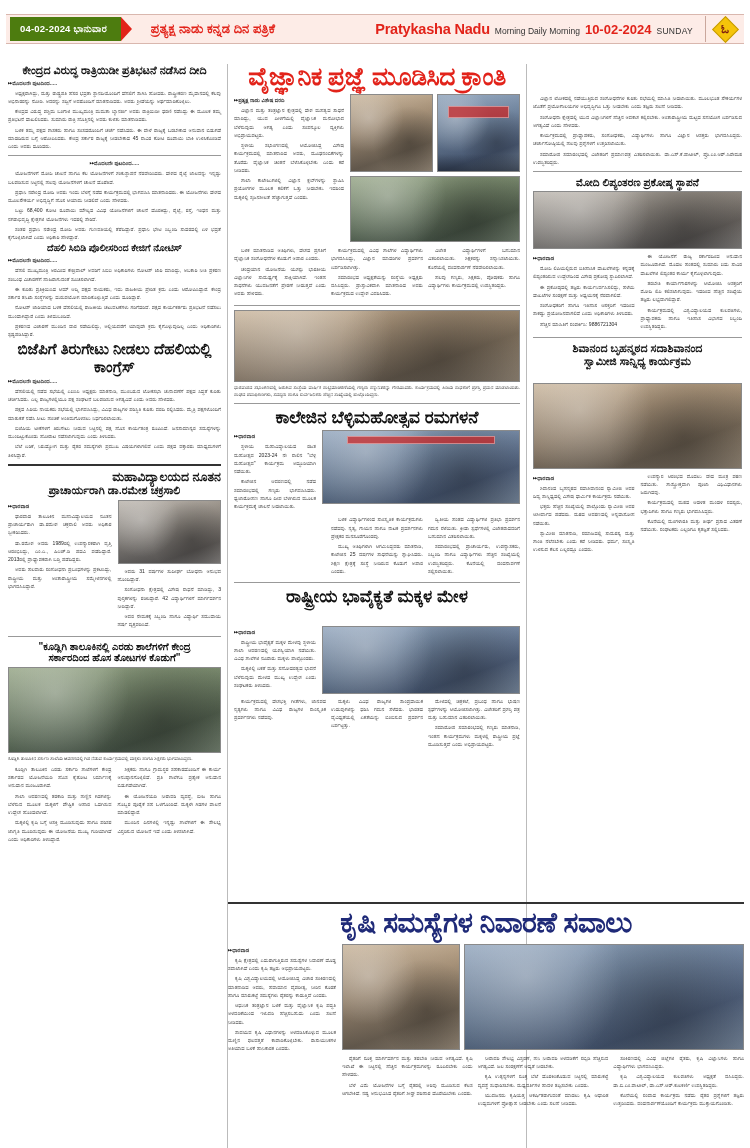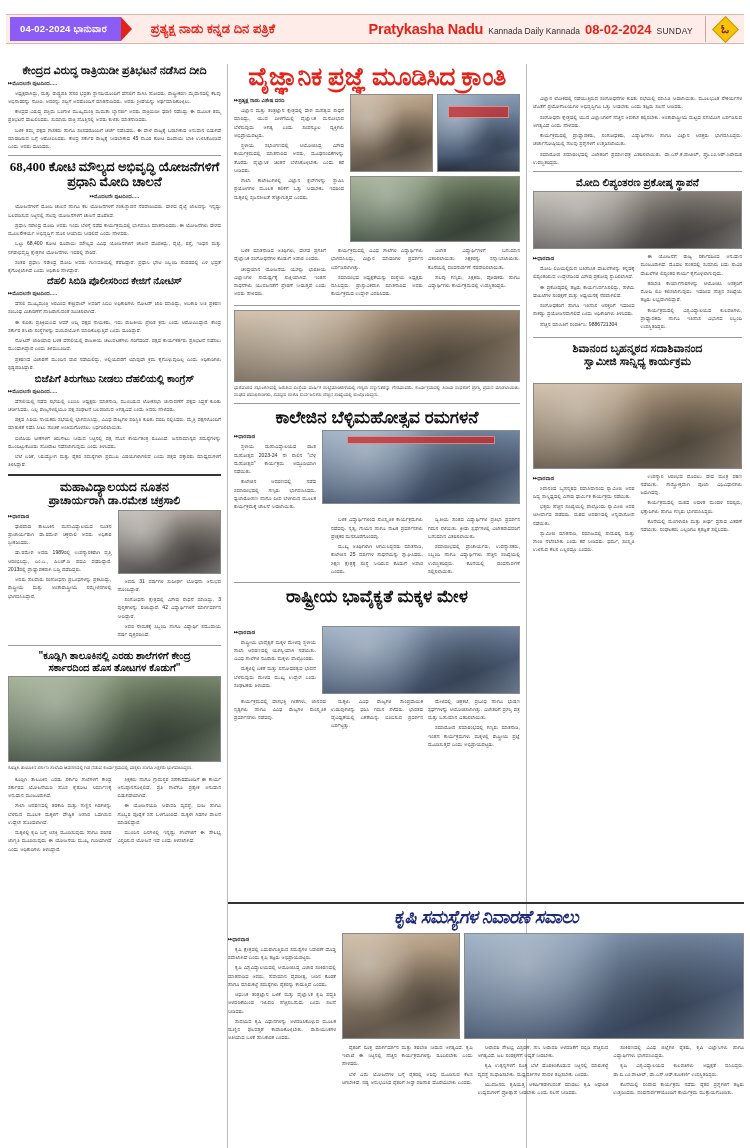--- a/index.html
+++ b/index.html
@@ -17,21 +17,21 @@
   .masthead {
     position:relative;
     margin:14px 6px 0 6px;
     height:30px;
     background:#fdece7;
     border-top:1px solid #d9b7ae;
     border-bottom:1px solid #d9b7ae;
     display:flex; align-items:center;
   }
   .mast-date-flag {
-    background:#8b5cf6; color:#fff;
+    background:#4d7c0f; color:#fff;
     font-size:9.5px; font-weight:bold;
     letter-spacing:0.2px;
     height:24px; display:flex; align-items:center;
     padding:0 14px 0 10px;
     margin-left:4px;
     position:relative;
     white-space:nowrap;
   }
   .mast-date-flag:after {
     content:""; position:absolute; right:-11px; top:0;
@@ -131,22 +131,22 @@
 </head>
 <body>
 
 <div class="page">
 
   <div class="masthead">
     <div class="mast-date-flag">04-02-2024 ಭಾನುವಾರ</div>
     <div class="mast-kn-title">ಪ್ರತ್ಯಕ್ಷ ನಾಡು ಕನ್ನಡ ದಿನ ಪತ್ರಿಕೆ</div>
     <div class="mast-en-wrap">
       <span class="mast-en-title">Pratykasha Nadu</span>
-      <span class="mast-en-sub">Kannada Daily Kannada</span>
-      <span class="mast-en-date">08-02-2024</span>
+      <span class="mast-en-sub">Morning Daily Morning</span>
+      <span class="mast-en-date">10-02-2024</span>
       <span class="mast-en-day">SUNDAY</span>
     </div>
     <div class="mast-sep"></div>
     <div class="mast-logo">
       <span class="diamond"></span>
       <span class="glyph">ಓ</span>
     </div>
   </div>
 
   <div class="grid">
@@ -159,21 +159,20 @@
         <div class="body-txt">
           <p>ಅಧ್ಯಕ್ಷರಾಗಿದ್ದು, ಮತ್ತು ರಾಷ್ಟ್ರಪತಿ ಹೆಸರ ಭದ್ರತಾ ಸ್ಥಾನದಿಯೊಂದಿಗೆ ದೆಹಲಿಗೆ ಸಾಗಿಸಿ ಹೋದರು. ರಾಷ್ಟ್ರೀಕರಣ ಮೈದಾನದಲ್ಲಿ ಕೆಲವು ಅಭಿನಾರರನ್ನು ನೋಡಿ. ಅವರನ್ನು ಸದ್ದಿಗೆ ಅವರೊಂದಿಗೆ ಮಾತನಾಡಿದರು. ಅವರು ಶ್ರೀಡೆಯನ್ನು ಅರ್ಥಮಾಡಿಕೊಳ್ಳಲು.</p>
           <p>ಕೇಂದ್ರದ ವಿರುದ್ಧ ಪಶ್ಚಿಮ ಬಂಗಾಳ ಮುಖ್ಯಮಂತ್ರಿ ಮಮತಾ ಬ್ಯಾನರ್ಜಿ ಅವರು ರಾತ್ರಿಯಿಡೀ ಧರಣಿ ನಡೆಸಿದ್ದು ಈ ಮೂಲಕ ತಮ್ಮ ಪ್ರತಿಭಟನೆ ದಾಖಲಿಸಿದರು. ಸುಮಾರು ರಾತ್ರಿ ಹೊತ್ತಿನಲ್ಲಿ ಅವರು ಕುಳಿತು ಮಾತನಾಡಿದರು.</p>
           <p>ಬಳಿಕ ತಮ್ಮ ಪಕ್ಷದ ಶಾಸಕರು ಹಾಗೂ ಸಂಸದರೊಂದಿಗೆ ಚರ್ಚೆ ನಡೆಸಿದರು. ಈ ವೇಳೆ ರಾಜ್ಯಕ್ಕೆ ಬರಬೇಕಾದ ಅನುದಾನ ಬಿಡುಗಡೆ ಮಾಡದಿರುವ ಬಗ್ಗೆ ಆರೋಪಿಸಿದರು. ಕೇಂದ್ರ ಸರ್ಕಾರ ರಾಜ್ಯಕ್ಕೆ ನೀಡಬೇಕಾದ 45 ಸಾವಿರ ಕೋಟಿ ರೂಪಾಯಿ ಬಾಕಿ ಉಳಿಸಿಕೊಂಡಿದೆ ಎಂದು ಅವರು ದೂರಿದರು.</p>
         </div>
       </div>
 
       <hr class="rule">
 
       <div>
-        <div class="hl-blk" style="font-size:13px; font-family:'Liberation Serif', serif;">68,400 ಕೋಟಿ ಮೌಲ್ಯದ ಅಭಿವೃದ್ಧಿ ಯೋಜನೆಗಳಿಗೆ ಪ್ರಧಾನಿ ಮೋದಿ ಚಾಲನೆ</div>
         <div class="byline" style="text-align:center;">ಮೊದಲನೇ ಪುಟದಿಂದ.....</div>
         <div class="body-txt">
           <p>ಯೋಜನೆಗಳಿಗೆ ಮೋದಿ ಚಾಲನೆ ಹಾಗೂ ಕೆಲ ಯೋಜನೆಗಳಿಗೆ ಶಂಕುಸ್ಥಾಪನೆ ನೆರವೇರಿಸಿದರು. ದೇಶದ ರೈಲ್ವೆ ಜಾಲವನ್ನು ಇನ್ನಷ್ಟು ಬಲಪಡಿಸುವ ನಿಟ್ಟಿನಲ್ಲಿ ಹಲವು ಯೋಜನೆಗಳಿಗೆ ಚಾಲನೆ ದೊರೆತಿದೆ.</p>
           <p>ಪ್ರಧಾನಿ ನರೇಂದ್ರ ಮೋದಿ ಅವರು ಇಂದು ಬೆಳಗ್ಗೆ ನಡೆದ ಕಾರ್ಯಕ್ರಮದಲ್ಲಿ ಭಾಗವಹಿಸಿ ಮಾತನಾಡಿದರು. ಈ ಯೋಜನೆಗಳು ದೇಶದ ಮೂಲಸೌಕರ್ಯ ಅಭಿವೃದ್ಧಿಗೆ ಹೊಸ ಆಯಾಮ ನೀಡಲಿವೆ ಎಂದು ಹೇಳಿದರು.</p>
           <p>ಒಟ್ಟು 68,400 ಕೋಟಿ ರೂಪಾಯಿ ಮೌಲ್ಯದ ವಿವಿಧ ಯೋಜನೆಗಳಿಗೆ ಚಾಲನೆ ದೊರಕಿದ್ದು, ರೈಲ್ವೆ, ರಸ್ತೆ, ಇಂಧನ ಮತ್ತು ನಗರಾಭಿವೃದ್ಧಿ ಕ್ಷೇತ್ರಗಳ ಯೋಜನೆಗಳು ಇದರಲ್ಲಿ ಸೇರಿವೆ.</p>
           <p>ಸಂತರ ಪ್ರಧಾನಿ ನರೇಂದ್ರ ಮೋದಿ ಅವರು ಗುಣವತಿಯಲ್ಲಿ ತೆರೆದಿದ್ದಾರೆ. ಪ್ರಧಾನಿ ಭೇಟಿ ಸಿಬ್ಬಂದಿ ಸಾದರದಲ್ಲಿ ಏಳಿ ಭದ್ರತೆ ಕೈಗೊಳ್ಳಲಾಗಿದೆ ಎಂದು ಅಧಿಕಾರಿ ಹೇಳಿದ್ದಾರೆ.</p>
         </div>
       </div>
 
       <div>
@@ -181,34 +180,34 @@
         <div class="byline">ಮೊದಲನೇ ಪುಟದಿಂದ.....</div>
         <div class="body-txt">
           <p>ದೆಹಲಿ ಮುಖ್ಯಮಂತ್ರಿ ಅರವಿಂದ ಕೇಜ್ರಿವಾಲ್ ಅವರಿಗೆ ಸಿಬಿಐ ಅಧಿಕಾರಿಗಳು ನೋಟಿಸ್ ಜಾರಿ ಮಾಡಿದ್ದು, ಅಬಕಾರಿ ನೀತಿ ಪ್ರಕರಣ ಸಂಬಂಧ ವಿಚಾರಣೆಗೆ ಹಾಜರಾಗುವಂತೆ ಸೂಚಿಸಲಾಗಿದೆ.</p>
           <p>ಈ ಕುರಿತು ಪ್ರತಿಕ್ರಿಯಿಸಿದ ಆಮ್ ಆದ್ಮಿ ಪಕ್ಷದ ನಾಯಕರು, ಇದು ರಾಜಕೀಯ ಪ್ರೇರಿತ ಕ್ರಮ ಎಂದು ಆರೋಪಿಸಿದ್ದಾರೆ. ಕೇಂದ್ರ ಸರ್ಕಾರ ತನಿಖಾ ಸಂಸ್ಥೆಗಳನ್ನು ದುರುಪಯೋಗ ಮಾಡಿಕೊಳ್ಳುತ್ತಿದೆ ಎಂದು ದೂರಿದ್ದಾರೆ.</p>
           <p>ನೋಟಿಸ್ ಜಾರಿಯಾದ ಬಳಿಕ ದೆಹಲಿಯಲ್ಲಿ ರಾಜಕೀಯ ಚಟುವಟಿಕೆಗಳು ಗರಿಗೆದರಿವೆ. ಪಕ್ಷದ ಕಾರ್ಯಕರ್ತರು ಪ್ರತಿಭಟನೆ ನಡೆಸಲು ಮುಂದಾಗಿದ್ದಾರೆ ಎಂದು ತಿಳಿದುಬಂದಿದೆ.</p>
           <p>ಪ್ರಕರಣದ ವಿಚಾರಣೆ ಮುಂದಿನ ವಾರ ನಡೆಯಲಿದ್ದು, ಅಲ್ಲಿಯವರೆಗೆ ಯಾವುದೇ ಕ್ರಮ ಕೈಗೊಳ್ಳುವುದಿಲ್ಲ ಎಂದು ಅಧಿಕಾರಿಗಳು ಸ್ಪಷ್ಟಪಡಿಸಿದ್ದಾರೆ.</p>
         </div>
       </div>
 
       <div>
-        <div class="hl-blk" style="font-size:10px;">ಬಿಜೆಪಿಗೆ ತಿರುಗೇಟು ನೀಡಲು ದೆಹಲಿಯಲ್ಲಿ ಕಾಂಗ್ರೆಸ್</div>
+        <div class="hl-blk" style="font-size:15px;">ಬಿಜೆಪಿಗೆ ತಿರುಗೇಟು ನೀಡಲು ದೆಹಲಿಯಲ್ಲಿ ಕಾಂಗ್ರೆಸ್</div>
         <div class="byline">ಮೊದಲನೇ ಪುಟದಿಂದ.....</div>
         <div class="body-txt">
           <p>ದೆಹಲಿಯಲ್ಲಿ ನಡೆದ ಸಭೆಯಲ್ಲಿ ಎಐಸಿಸಿ ಅಧ್ಯಕ್ಷರು ಮಾತನಾಡಿ, ಮುಂಬರುವ ಲೋಕಸಭಾ ಚುನಾವಣೆಗೆ ಪಕ್ಷದ ಸಿದ್ಧತೆ ಕುರಿತು ಚರ್ಚಿಸಿದರು. ಎಲ್ಲ ರಾಜ್ಯಗಳಲ್ಲಿಯೂ ಪಕ್ಷ ಸಂಘಟನೆ ಬಲಪಡಿಸುವ ಅಗತ್ಯವಿದೆ ಎಂದು ಅವರು ಹೇಳಿದರು.</p>
           <p>ಪಕ್ಷದ ಹಿರಿಯ ನಾಯಕರು ಸಭೆಯಲ್ಲಿ ಭಾಗವಹಿಸಿದ್ದು, ವಿವಿಧ ರಾಜ್ಯಗಳ ಪರಿಸ್ಥಿತಿ ಕುರಿತು ವರದಿ ಸಲ್ಲಿಸಿದರು. ಮೈತ್ರಿ ಪಕ್ಷಗಳೊಂದಿಗೆ ಮಾತುಕತೆ ನಡೆಸಿ ಸೀಟು ಹಂಚಿಕೆ ಅಂತಿಮಗೊಳಿಸಲು ನಿರ್ಧರಿಸಲಾಯಿತು.</p>
           <p>ಬಿಜೆಪಿಯ ಟೀಕೆಗಳಿಗೆ ತಿರುಗೇಟು ನೀಡುವ ನಿಟ್ಟಿನಲ್ಲಿ ಪಕ್ಷ ಹೊಸ ಕಾರ್ಯತಂತ್ರ ರೂಪಿಸಿದೆ. ಜನಸಾಮಾನ್ಯರ ಸಮಸ್ಯೆಗಳನ್ನು ಮುಂದಿಟ್ಟುಕೊಂಡು ಹೋರಾಟ ನಡೆಸಲಾಗುವುದು ಎಂದು ತಿಳಿಸಿದರು.</p>
           <p>ಬೆಲೆ ಏರಿಕೆ, ನಿರುದ್ಯೋಗ ಮತ್ತು ರೈತರ ಸಮಸ್ಯೆಗಳೇ ಪ್ರಮುಖ ವಿಷಯಗಳಾಗಲಿವೆ ಎಂದು ಪಕ್ಷದ ವಕ್ತಾರರು ಮಾಧ್ಯಮಗಳಿಗೆ ತಿಳಿಸಿದ್ದಾರೆ.</p>
         </div>
       </div>
 
       <hr class="rule-dbl">
 
       <div>
-        <div class="hl-blk" style="font-size:12.5px;">ಮಹಾವಿದ್ಯಾಲಯದ ನೂತನ</div>
+        <div class="hl-blk" style="font-size:12.5px;text-align:right;">ಮಹಾವಿದ್ಯಾಲಯದ ನೂತನ</div>
         <div class="hl-blk" style="font-size:11px; margin-bottom:3px;">ಪ್ರಾಚಾರ್ಯರಾಗಿ ಡಾ.ರಮೇಶ ಚಕ್ರಸಾಲಿ</div>
         <div class="two-col">
           <div>
             <div class="byline">ಧಾರವಾಡ</div>
             <div class="body-txt">
               <p>ಧಾರವಾಡ ತಾಲೂಕಿನ ಮಹಾವಿದ್ಯಾಲಯದ ನೂತನ ಪ್ರಾಚಾರ್ಯರಾಗಿ ಡಾ.ರಮೇಶ ಚಕ್ರಸಾಲಿ ಅವರು ಅಧಿಕಾರ ಸ್ವೀಕರಿಸಿದರು.</p>
               <p>ಡಾ.ರಮೇಶ ಅವರು 1989ರಲ್ಲಿ ಉಪನ್ಯಾಸಕರಾಗಿ ವೃತ್ತಿ ಆರಂಭಿಸಿದ್ದು, ಎಂ.ಎ., ಪಿಎಚ್.ಡಿ ಪದವಿ ಪಡೆದಿದ್ದಾರೆ. 2013ರಲ್ಲಿ ಪ್ರಾಧ್ಯಾಪಕರಾಗಿ ಬಡ್ತಿ ಪಡೆದಿದ್ದರು.</p>
               <p>ಅವರು ಹಲವಾರು ಸಂಶೋಧನಾ ಪ್ರಬಂಧಗಳನ್ನು ಪ್ರಕಟಿಸಿದ್ದು, ರಾಷ್ಟ್ರೀಯ ಮತ್ತು ಅಂತಾರಾಷ್ಟ್ರೀಯ ಸಮ್ಮೇಳನಗಳಲ್ಲಿ ಭಾಗವಹಿಸಿದ್ದಾರೆ.</p>
             </div>
           </div>
@@ -509,21 +508,21 @@
               <p>ಕೊನೆಯಲ್ಲಿ ಮಂಗಳಾರತಿ ಮತ್ತು ತೀರ್ಥ ಪ್ರಸಾದ ವಿತರಣೆ ನಡೆಯಿತು. ಸಂಘಟಕರು ಎಲ್ಲರಿಗೂ ಕೃತಜ್ಞತೆ ಸಲ್ಲಿಸಿದರು.</p>
             </div>
           </div>
         </div>
       </div>
     </div>
   </div>
 
   <div style="position:absolute; left:228px; right:6px; top:888px; bottom:4px;">
     <hr class="rule-dbl" style="margin-top:0;">
-    <div class="hl-blue" style="font-size:18px; letter-spacing:-0.5px; white-space:nowrap; margin-bottom:5px;font-style:italic;">ಕೃಷಿ ಸಮಸ್ಯೆಗಳ ನಿವಾರಣೆ ಸವಾಲು</div>
+    <div class="hl-blue" style="font-size:28px; letter-spacing:-0.5px; white-space:nowrap; margin-bottom:5px;">ಕೃಷಿ ಸಮಸ್ಯೆಗಳ ನಿವಾರಣೆ ಸವಾಲು</div>
 
     <div style="display:flex; gap:6px;">
       <div style="flex:0 0 108px;">
         <div class="byline">ಧಾರವಾಡ</div>
         <div class="body-txt">
           <p>ಕೃಷಿ ಕ್ಷೇತ್ರದಲ್ಲಿ ಎದುರಾಗುತ್ತಿರುವ ಸಮಸ್ಯೆಗಳ ನಿವಾರಣೆ ದೊಡ್ಡ ಸವಾಲಾಗಿದೆ ಎಂದು ಕೃಷಿ ತಜ್ಞರು ಅಭಿಪ್ರಾಯಪಟ್ಟರು.</p>
           <p>ಕೃಷಿ ವಿಶ್ವವಿದ್ಯಾಲಯದಲ್ಲಿ ಆಯೋಜಿಸಿದ್ದ ವಿಚಾರ ಸಂಕಿರಣದಲ್ಲಿ ಮಾತನಾಡಿದ ಅವರು, ಹವಾಮಾನ ವೈಪರೀತ್ಯ, ನೀರಿನ ಕೊರತೆ ಹಾಗೂ ಮಾರುಕಟ್ಟೆ ಸಮಸ್ಯೆಗಳು ರೈತರನ್ನು ಕಾಡುತ್ತಿವೆ ಎಂದರು.</p>
           <p>ಆಧುನಿಕ ತಂತ್ರಜ್ಞಾನ ಬಳಕೆ ಮತ್ತು ವೈಜ್ಞಾನಿಕ ಕೃಷಿ ಪದ್ಧತಿ ಅಳವಡಿಕೆಯಿಂದ ಇಳುವರಿ ಹೆಚ್ಚಿಸಬಹುದು ಎಂದು ಸಲಹೆ ನೀಡಿದರು.</p>
           <p>ಸಾವಯವ ಕೃಷಿ ವಿಧಾನಗಳನ್ನು ಅಳವಡಿಸಿಕೊಳ್ಳುವ ಮೂಲಕ ಮಣ್ಣಿನ ಫಲವತ್ತತೆ ಕಾಪಾಡಿಕೊಳ್ಳಬೇಕು. ರಾಸಾಯನಿಕಗಳ ಅತಿಯಾದ ಬಳಕೆ ಹಾನಿಕಾರಕ ಎಂದರು.</p>
         </div>

